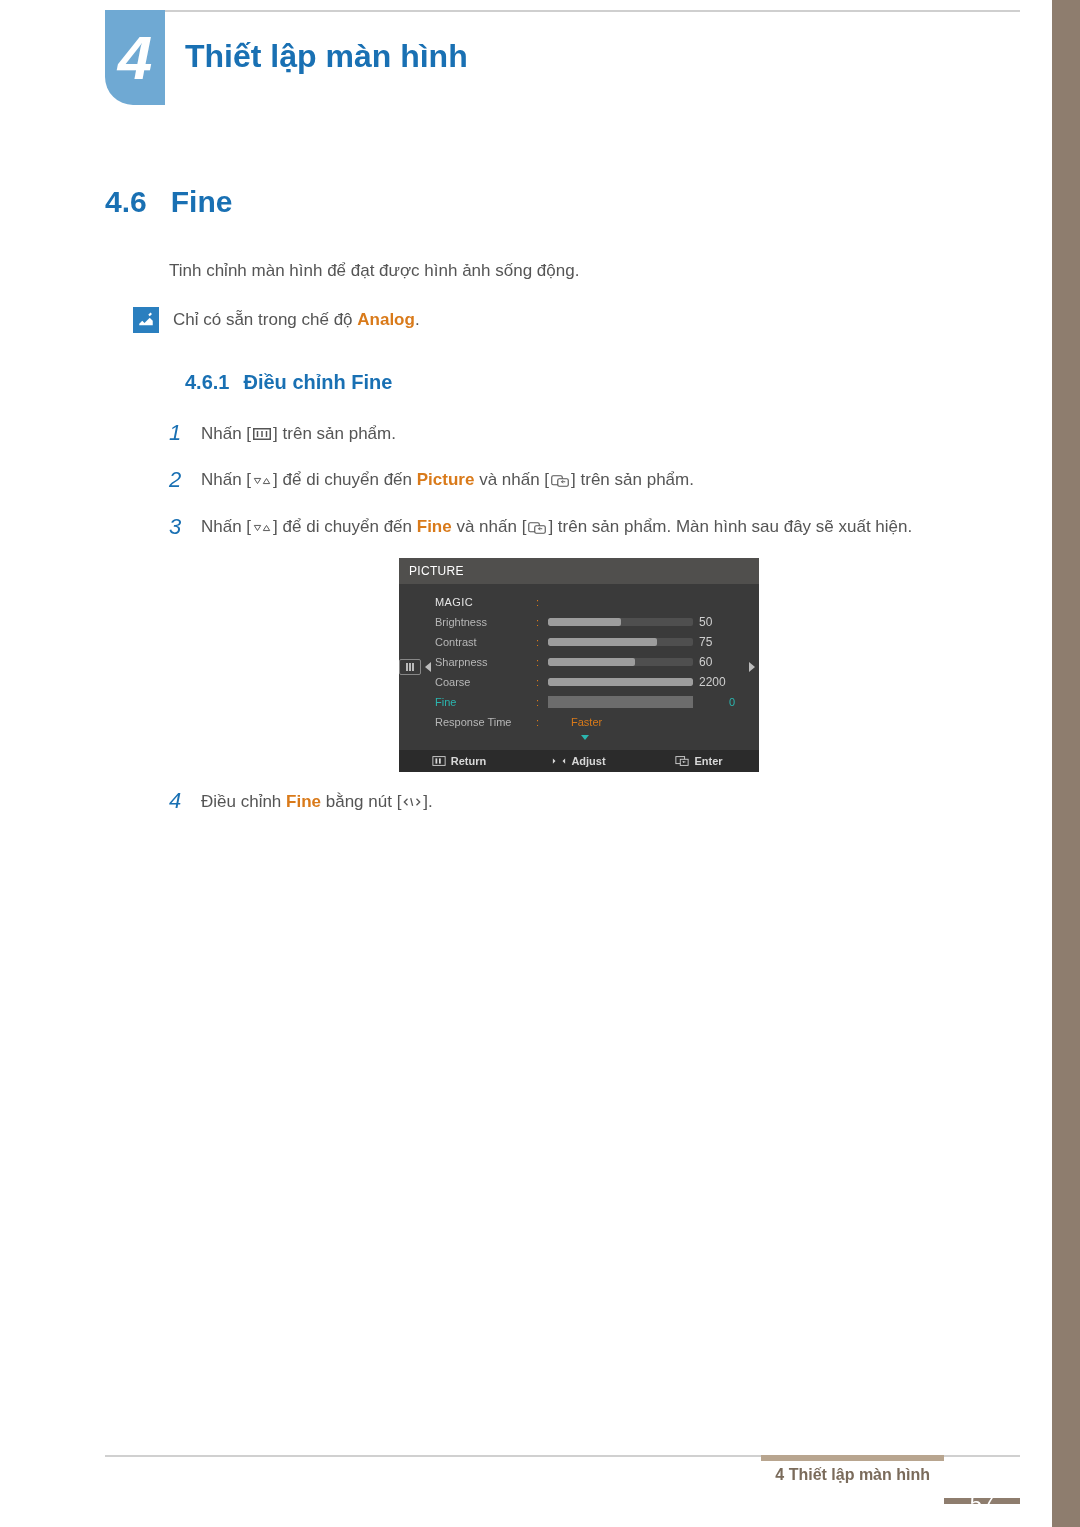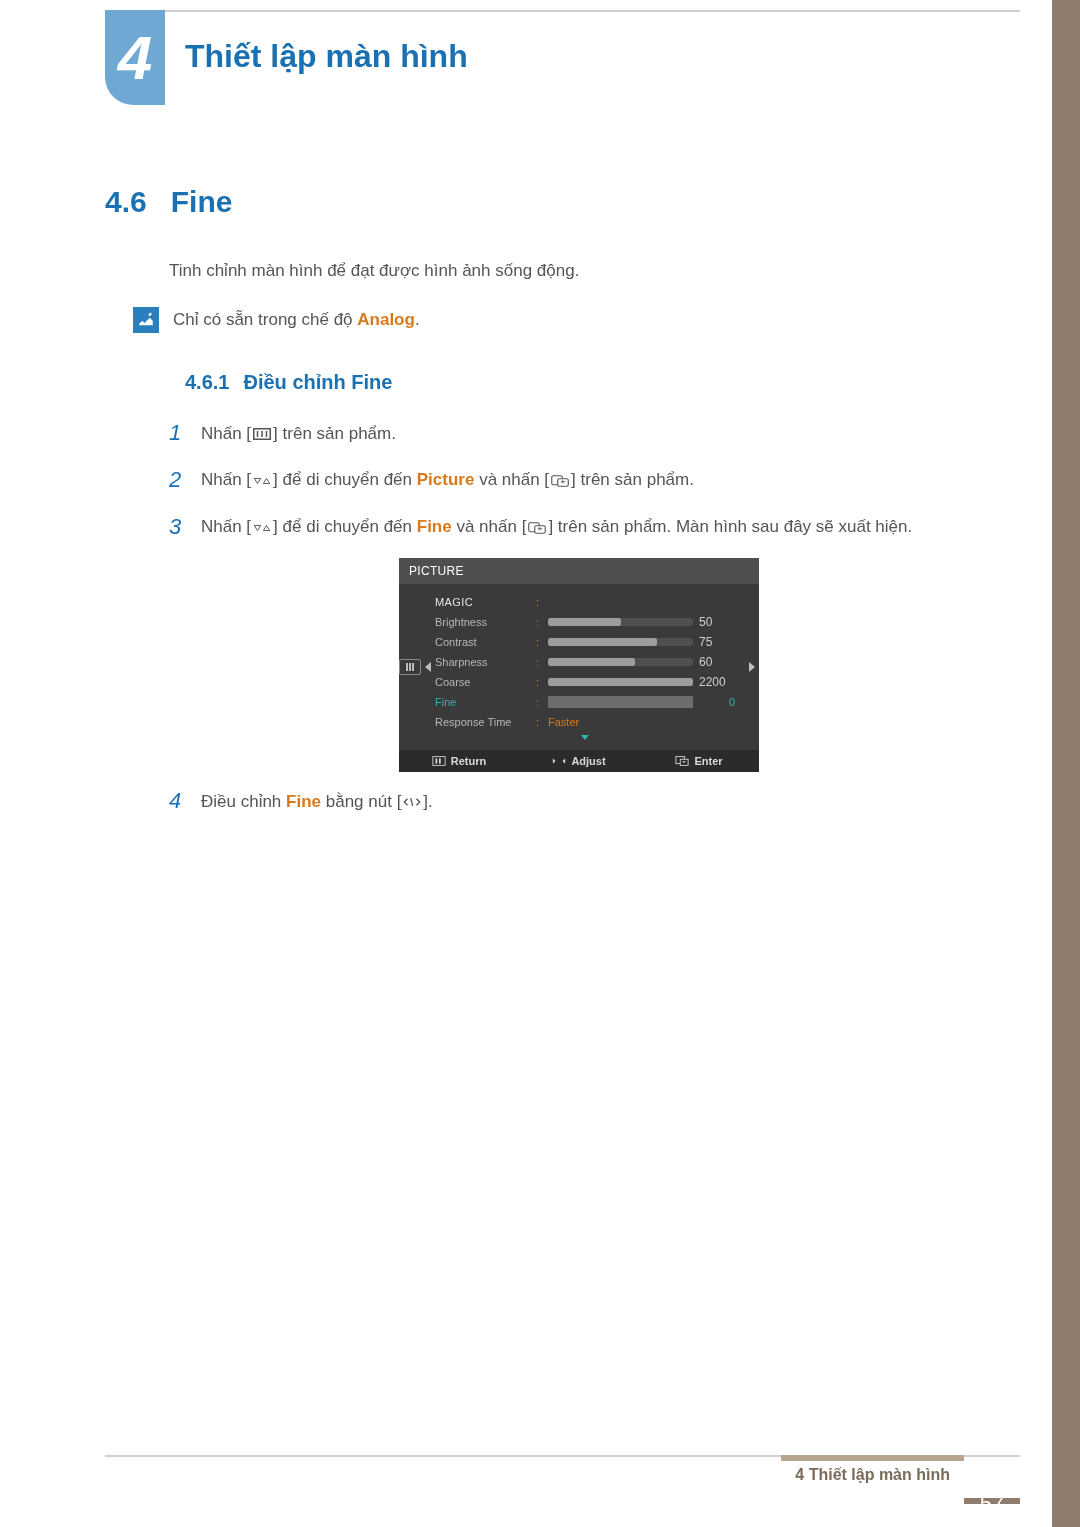--- a/index.html
+++ b/index.html
@@ -209,21 +209,21 @@
     background: #6c6c6c;
     display: flex;
     align-items: center;
     justify-content: center;
   }
   .osd-sel-val {
     width: 36px;
     text-align: right;
     color: #2bb6af;
   }
-  .osd-text-val { color: #d97a1a; font-size: 11px; }
+  .osd-text-val { color: #d97a1a; font-size: 11px; margin-left: 23px; }
   .osd-scroll {
     display:flex; justify-content:center; padding:2px 0 4px;
   }
   .osd-scroll svg { width:10px; height:8px; fill:#2bb6af; }
   .osd-footer {
     background: #2b2b2b;
     display: flex;
     padding: 5px 4px;
     gap: 8px;
     font-weight: bold;
@@ -266,21 +266,21 @@
   .footer-bar {
     display:flex; height:34px;
   }
   .footer-spacer { flex:1; }
   .footer-label {
     display:flex; align-items:center; padding:13px 14px;
     color:#7a6b5b; font-weight:bold; font-size:16px;
     border-top: 6px solid #b8a58f;
   }
   .footer-page {
-    width: 56px;
+    width: 76px;
     background:#8e7d6e;
     color:#fff;
     display:flex; align-items:center; justify-content:center;
     font-size:22px;
     border-top: 6px solid #8e7d6e;
     margin-top: 43px;
   }
 </style>
 </head>
 <body>

